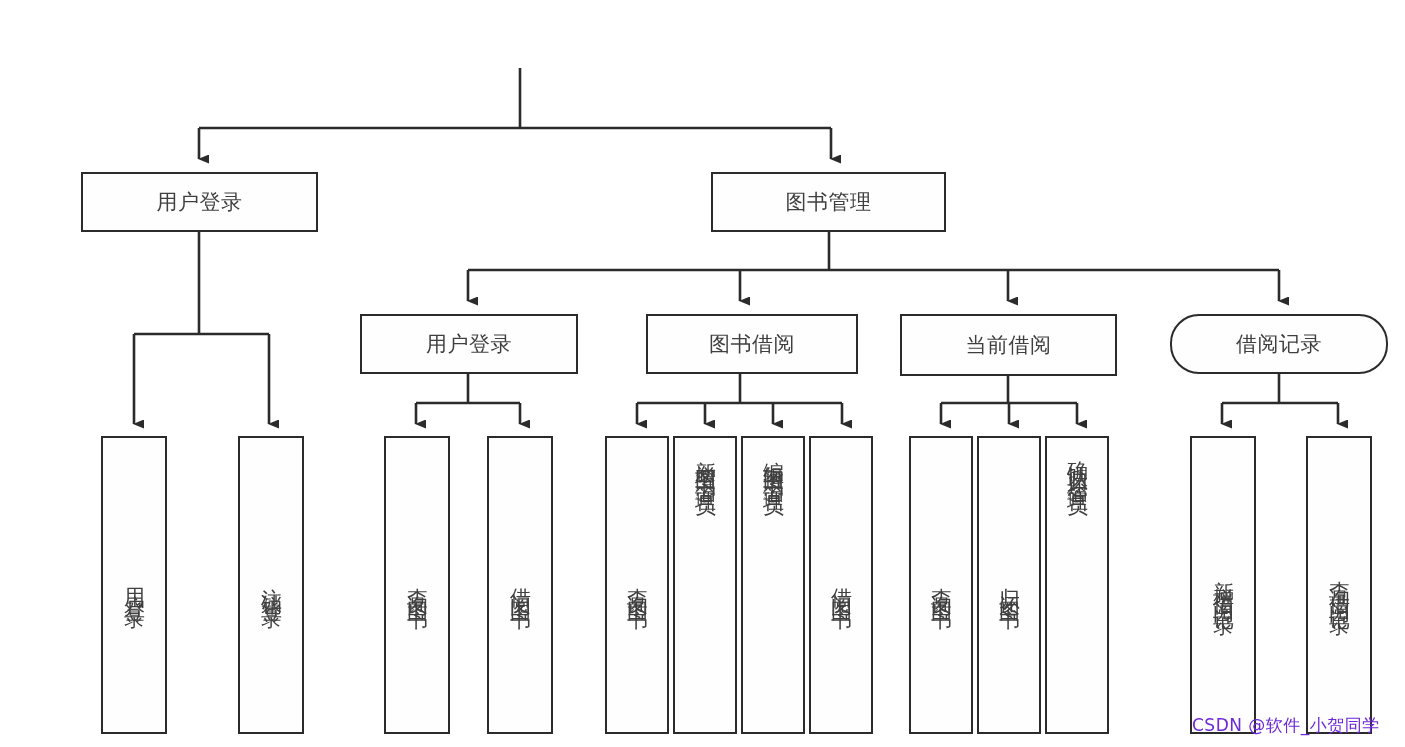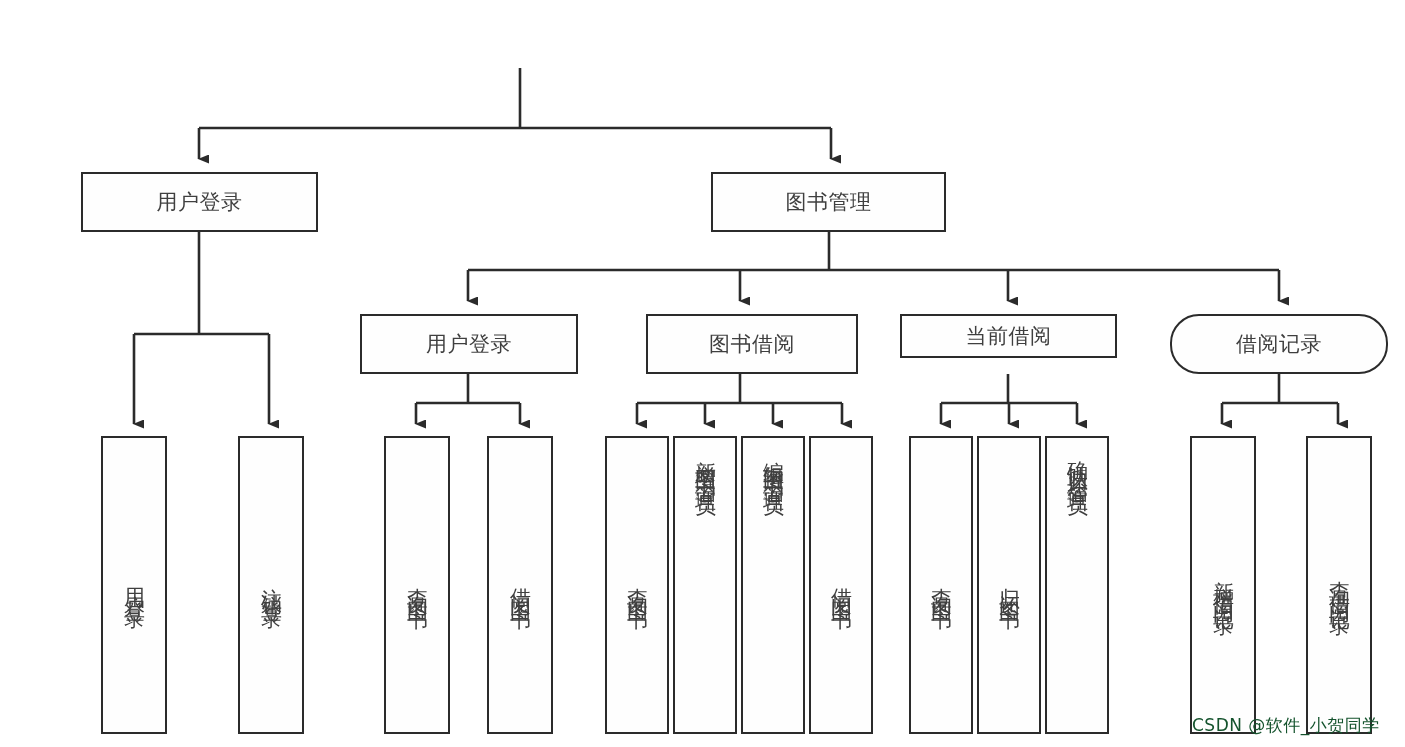--- a/index.html
+++ b/index.html
@@ -73,21 +73,21 @@
     display: flex;
     align-items: center;
     justify-content: center;
   }
   .node.vertical.top-align .vwrap {
     align-items: flex-start;
     padding-top: 6px;
   }
   .watermark {
     position: absolute;
-    color: #14532d;
+    color: #6d28d9;
     font-size: 17px;
     letter-spacing: 0.5px;
     z-index: 5;
     white-space: nowrap;
     font-family: "DejaVu Sans", "Liberation Sans", sans-serif;
   }
 </style>
 </head>
 <body>
 
@@ -150,21 +150,21 @@
   <div class="node horizontal" style="left:711px; top:172px; width:235px; height:60px;">
     <span class="node-label">图书管理</span>
   </div>
 
   <div class="node horizontal" style="left:360px; top:314px; width:218px; height:60px;">
     <span class="node-label">用户登录</span>
   </div>
   <div class="node horizontal" style="left:634px; top:314px; width:212px; height:60px;margin-left:12px;">
     <span class="node-label">图书借阅</span>
   </div>
-  <div class="node horizontal" style="left:900px; top:314px; width:217px; height:44px;">
+  <div class="node horizontal" style="left:900px; top:314px; width:217px; height:62px;">
     <span class="node-label">当前借阅</span>
   </div>
   <div class="node horizontal" style="left:1170px; top:314px; width:218px; height:60px;border-radius:29px;">
     <span class="node-label">借阅记录</span>
   </div>
 
   <div class="node vertical" style="left:101px; top:436px; width:66px; height:298px;">
     <div class="vwrap">
       <span class="node-label">用户登录</span>
     </div>

